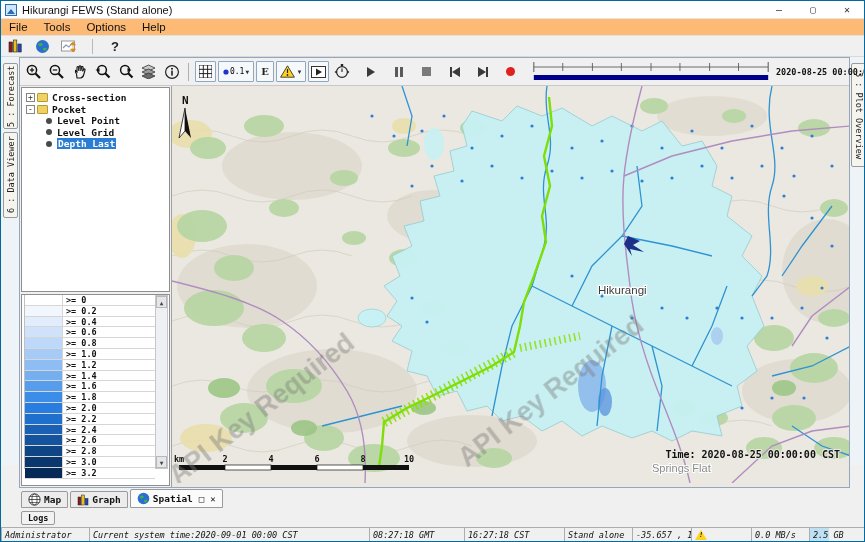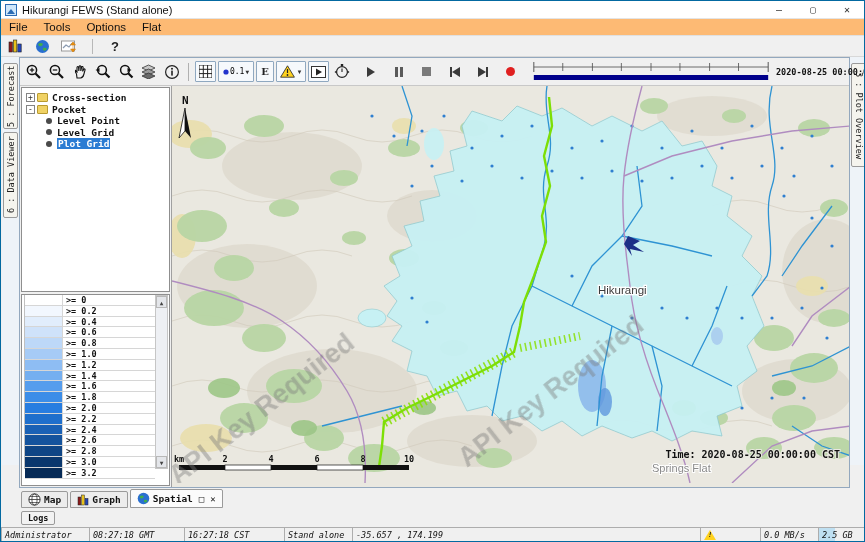--- a/index.html
+++ b/index.html
@@ -129,21 +129,21 @@
       <span class="win-btn">—</span>
       <span class="win-btn">▢</span>
       <span class="win-btn close">✕</span>
     </div>
   </div>
 
   <div class="menubar">
     <span class="menu-item">File</span>
     <span class="menu-item">Tools</span>
     <span class="menu-item">Options</span>
-    <span class="menu-item">Flat</span>
+    <span class="menu-item">Help</span>
   </div>
 
   <div class="toolbar1">
     <span class="tb-btn">
       <svg class="icon-svg" width="15" height="14" viewBox="0 0 15 14">
           <rect x="1" y="3" width="3.4" height="10" fill="#8b1a1a" stroke="#222" stroke-width=".6"></rect>
           <rect x="5.4" y="1" width="3.4" height="12" fill="#e8c21a" stroke="#222" stroke-width=".6"></rect>
           <rect x="9.8" y="5" width="3.4" height="8" fill="#2244bb" stroke="#222" stroke-width=".6"></rect>
         </svg>
     </span>
@@ -327,21 +327,21 @@
             <div class="tree-row">
               <span class="bullet"></span>
               <span class="tree-label">Level Point</span>
             </div>
             <div class="tree-row">
               <span class="bullet"></span>
               <span class="tree-label">Level Grid</span>
             </div>
             <div class="tree-row selected">
               <span class="bullet"></span>
-              <span class="tree-label">Plot Grid</span>
+              <span class="tree-label">Depth Last</span>
             </div>
           </div>
 
           <div class="legend-box">
             <div class="lg-table">
               <div class="lg-rows">
                 <div class="lg-row">
                     <span class="lg-swatch" style="background-color: rgb(255, 255, 255);"></span>
                     <span class="lg-label">&gt;= 0</span>
                   </div>
@@ -650,24 +650,25 @@
       <span class="tabctl">✕</span>
     </div>
   </div>
 
   <div class="logsrow">
     <button class="logs-btn">Logs</button>
   </div>
 
   <div class="statusbar">
     <div class="st-cell" style="width:88px;">Administrator</div>
+    <div class="st-cell" style="width:280px;">Current system time:2020-09-01 00:00 CST</div>
     <div class="st-cell" style="width:95px;">08:27:18 GMT</div>
     <div class="st-cell" style="width:100px;">16:27:18 CST</div>
     <div class="st-cell" style="width:68px;">Stand alone</div>
     <div class="st-cell" style="flex:1;">-35.657 , 174.199</div>
     <div class="st-cell" style="width:60px;">
         <span class="warn-mini"></span>
       </div>
     <div class="st-cell" style="width:58px;">0.0 MB/s</div>
-    <div class="st-cell st-mem" style="width:48px;">2.5 GB</div>
+    <div class="st-cell st-mem" style="width:57px;">2.5 GB</div>
   </div>
 
 </div>
 
 </body></html>

